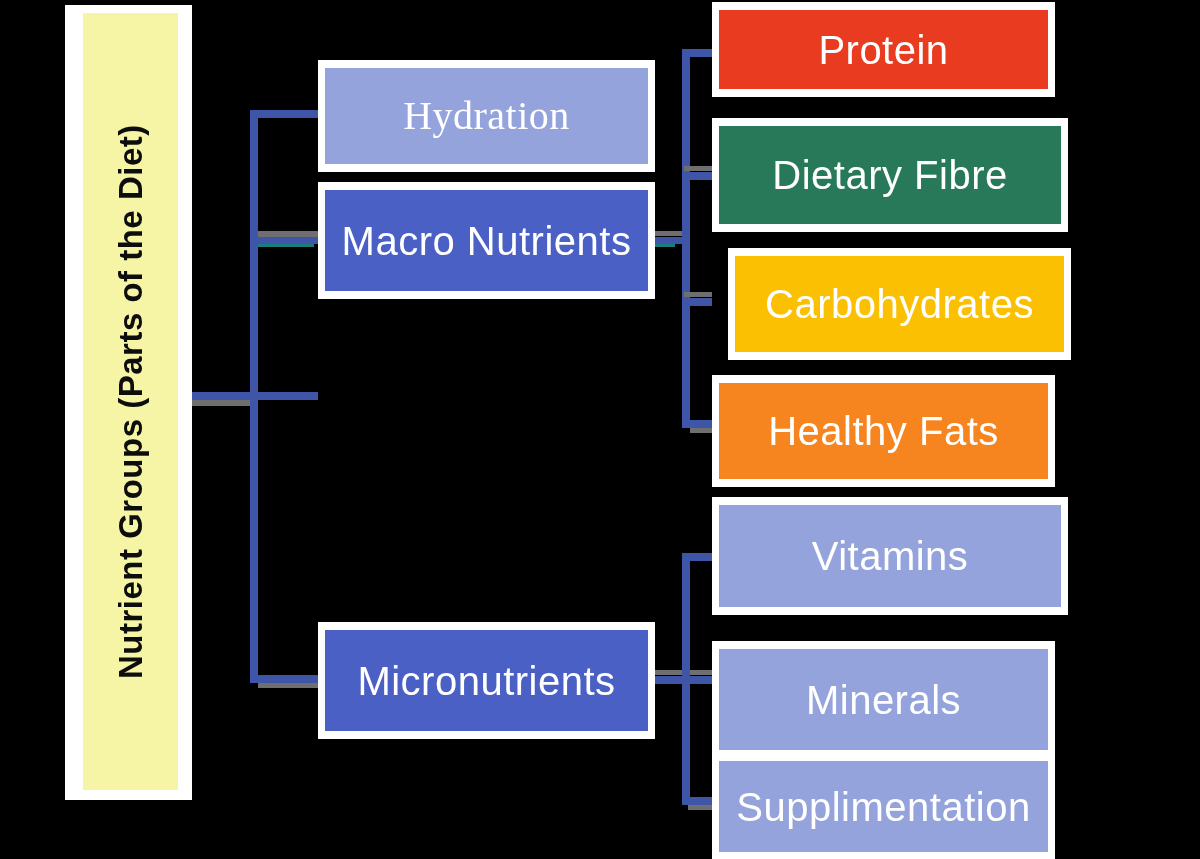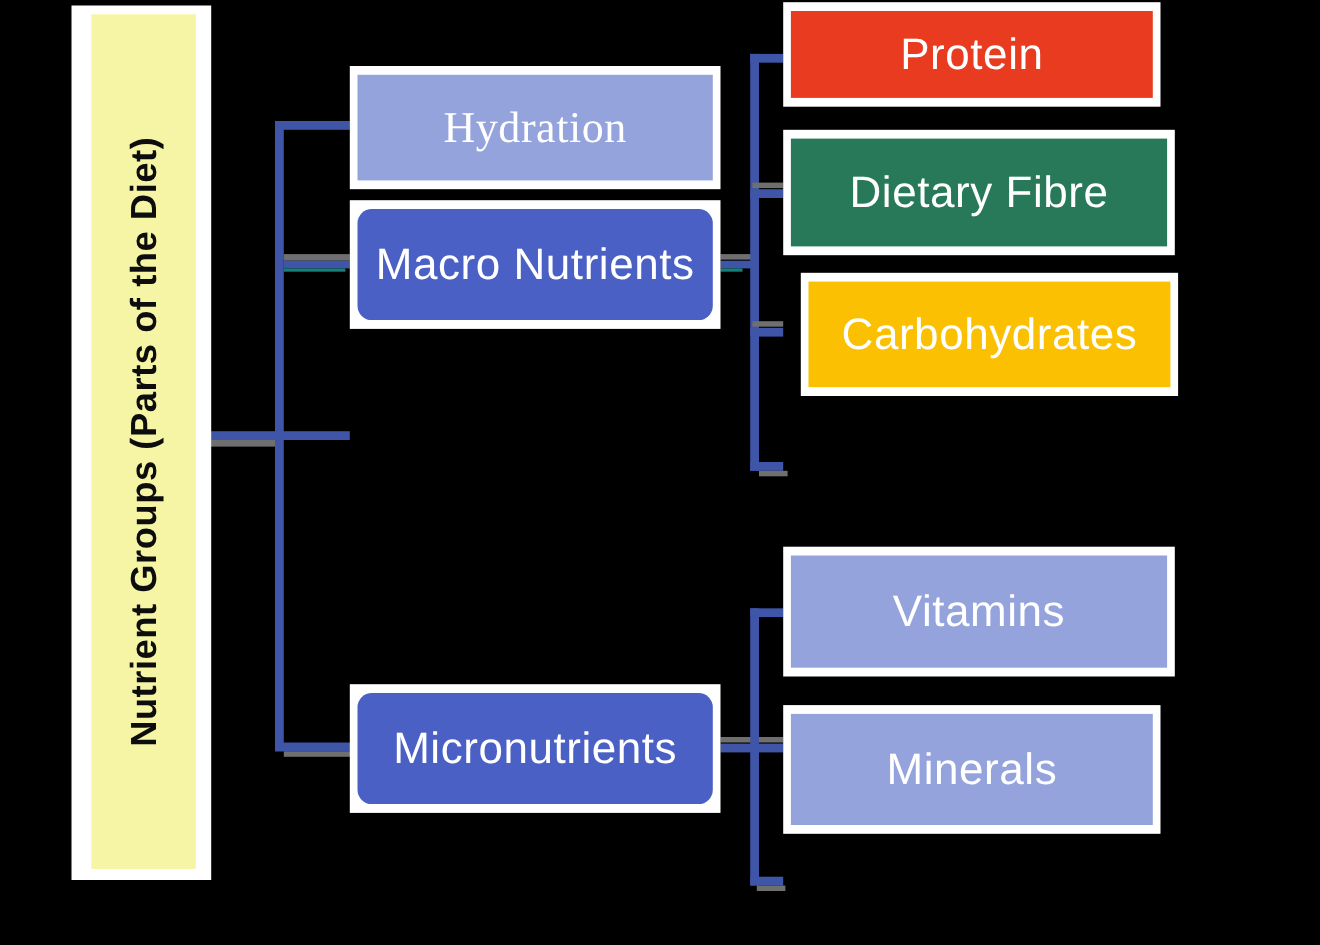--- a/index.html
+++ b/index.html
@@ -10,21 +10,21 @@
   }
   
   .frame { position:absolute; background:#FFFFFF; }
   .fill  {
     position:absolute; inset:8px 7px;
     display:flex; align-items:center; justify-content:center;
     text-align:center; color:#FFFFFF;
     font-size:40px; line-height:1.25; letter-spacing:0.5px;
   }
   .fill-light  { background:#95A3DC; }
-  .fill-dark   { background:#4A60C5;border-radius:13px; }
+  .fill-dark   { background:#4A60C5; }
   .fill-red    { background:#E93B1F; }
   .fill-green  { background:#27795A; }
   .fill-gold   { background:#FAC001; }
   .fill-orange { background:#F6841F; }
   .fill-yellow { background:#F5F5A5; inset:8px 14px 10px 18px; }
 
   
   .panel-title { left:65px; top:5px; width:127px; height:795px; }
   .v-text {
     transform:rotate(-90deg); white-space:nowrap;
@@ -142,25 +142,35 @@
   <div class="frame pos-fibre">
     <div class="fill fill-green">
         <span>Dietary Fibre</span>
       </div>
   </div>
   <div class="frame pos-carb">
     <div class="fill fill-gold">
         <span>Carbohydrates</span>
       </div>
   </div>
+  <div class="frame pos-fats">
+    <div class="fill fill-orange">
+        <span>Healthy Fats</span>
+      </div>
+  </div>
 
   <div class="frame pos-vitamins">
     <div class="fill fill-light">
         <span>Vitamins</span>
       </div>
   </div>
   <div class="frame pos-minerals">
     <div class="fill fill-light">
         <span>Minerals</span>
       </div>
   </div>
+  <div class="frame pos-suppl">
+    <div class="fill fill-light">
+        <span>Supplimentation</span>
+      </div>
+  </div>
 
 </div>
 
 </body></html>

